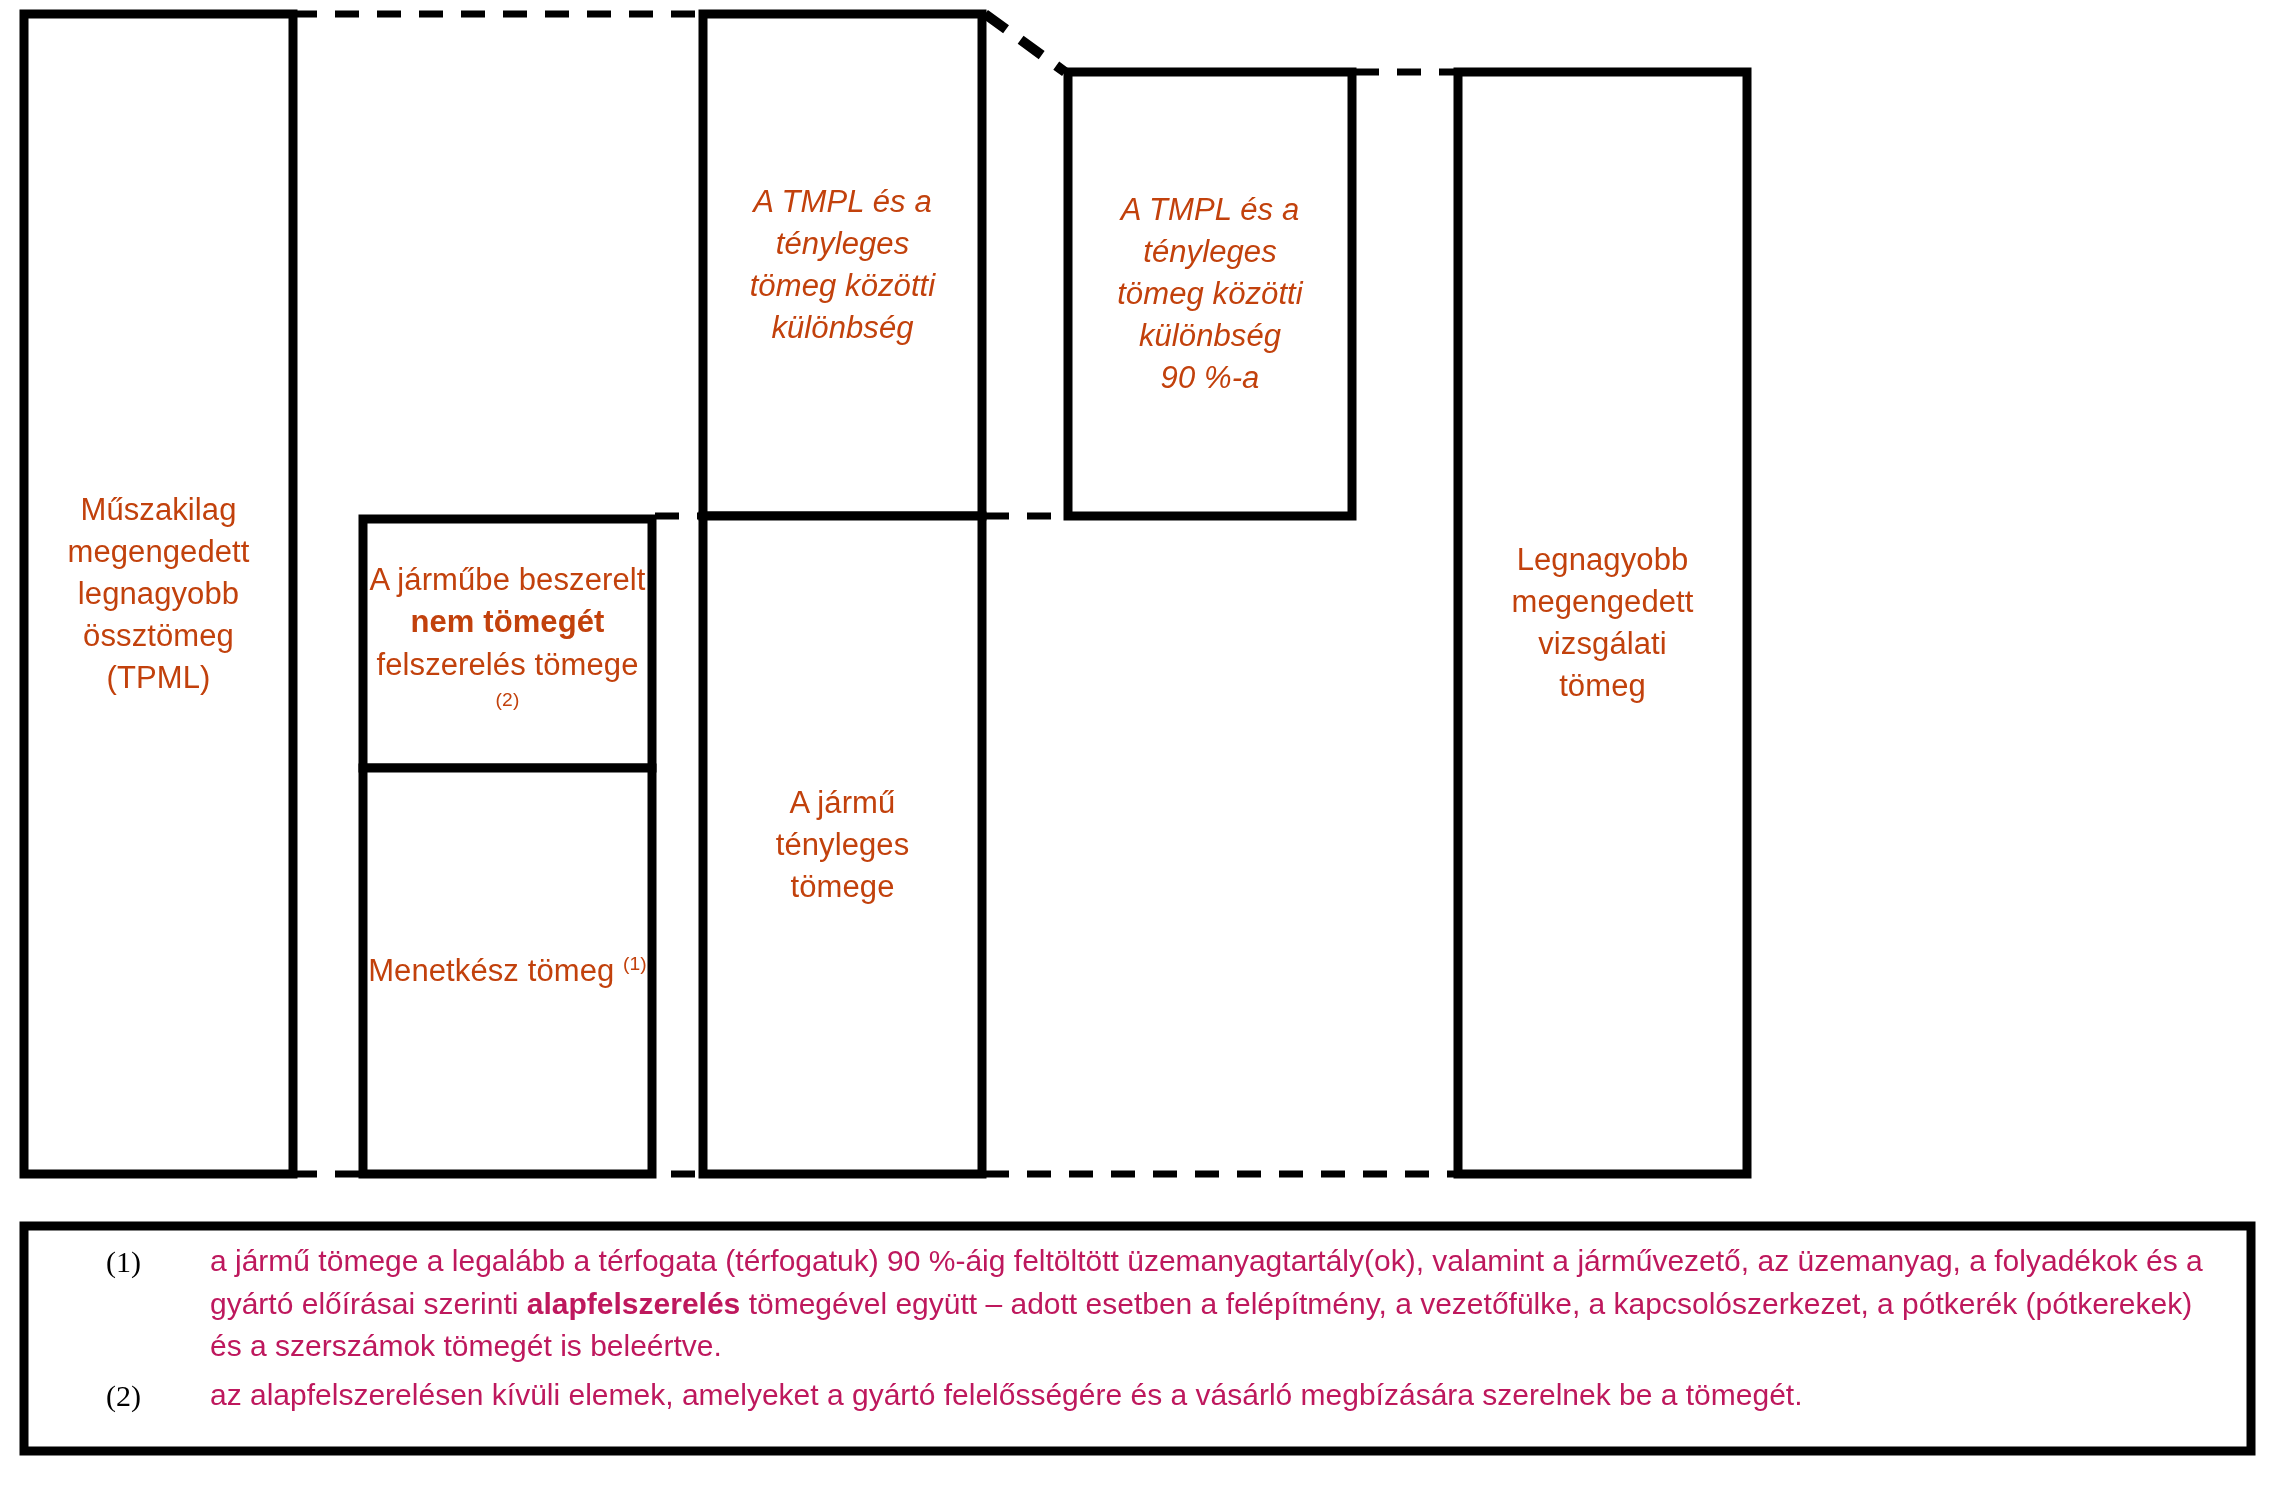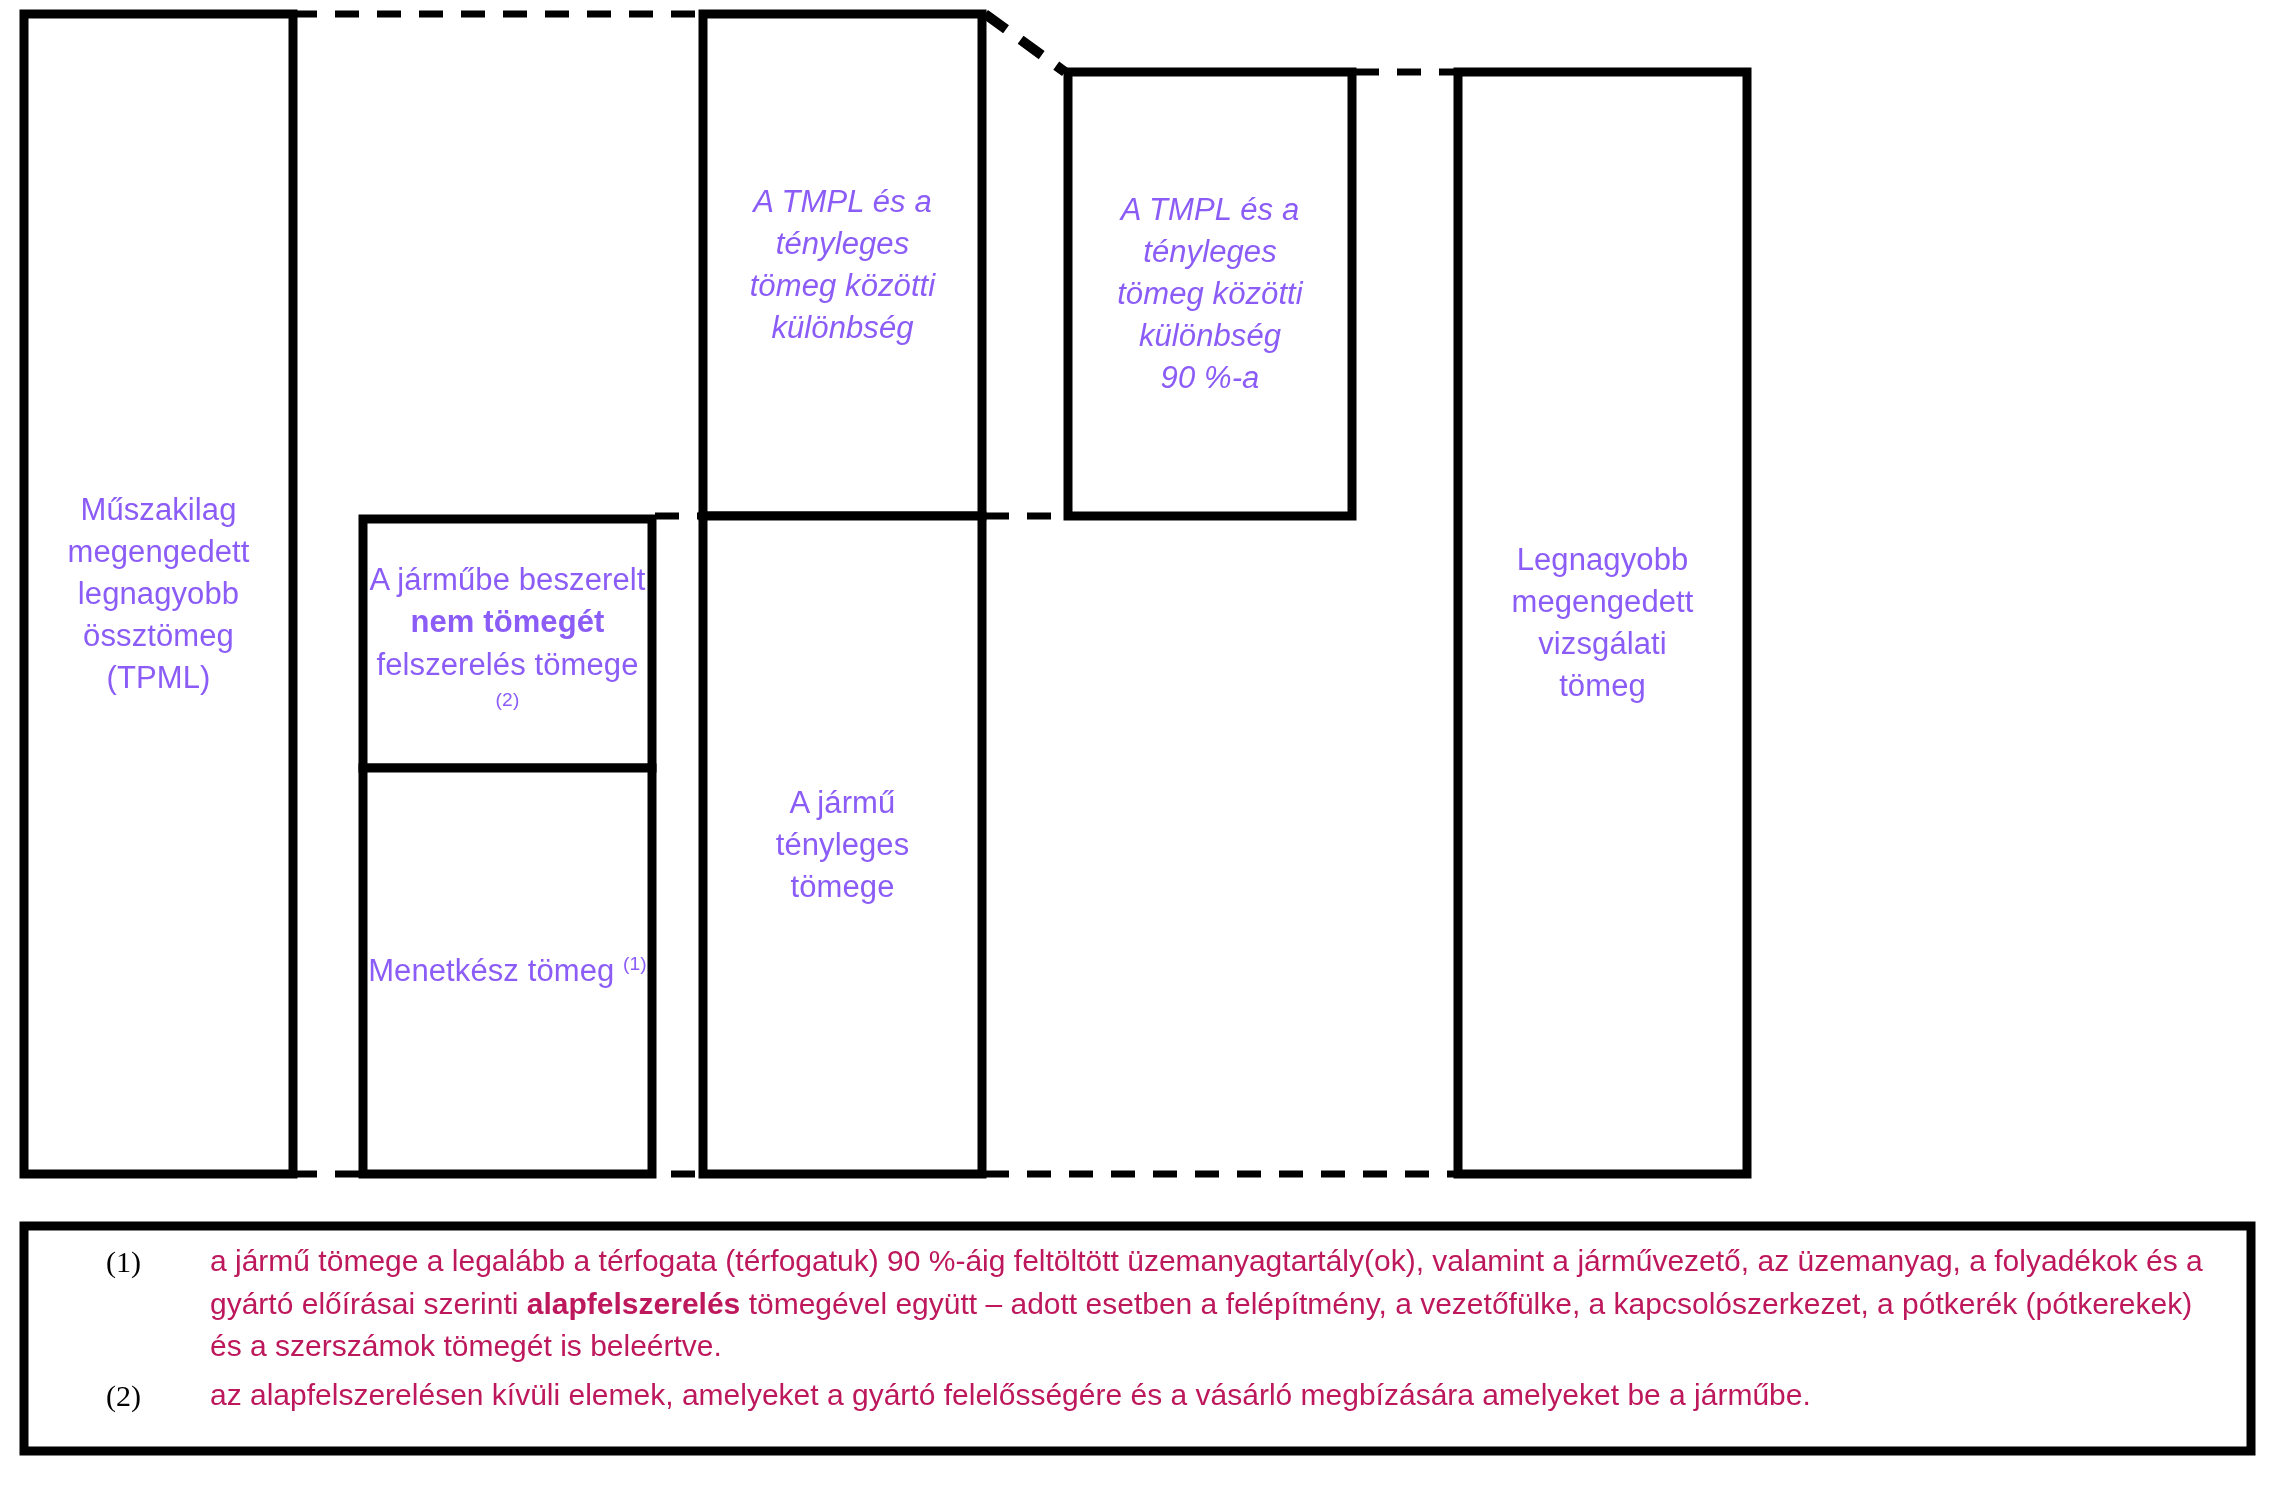--- a/index.html
+++ b/index.html
@@ -53,21 +53,21 @@
 
   
   .boxlabel {
     position: absolute;
     display: flex;
     align-items: center;
     justify-content: center;
     text-align: center;
     line-height: 1.36;
     font-size: 31px;
-    color: #8b5cf6;
+    color: #c2410c;
     letter-spacing: 0.1px;
     pointer-events: none;
   }
   .boxlabel span.inner {
     display: block;
     width: 100%;
   }
   .italic {
     font-style: italic;
   }
@@ -170,17 +170,17 @@
     <span class="inner" id="lbl-testmass">Legnagyobb<br>megengedett<br>vizsgálati<br>tömeg</span>
   </div>
 
   <div id="notes">
     <div class="note-row">
       <div class="note-marker">(1)</div>
       <div class="note-text" id="note-text-1">a jármű tömege a legalább a térfogata (térfogatuk) 90 %-áig feltöltött üzemanyagtartály(ok), valamint a járművezető, az üzemanyag, a folyadékok és a gyártó előírásai szerinti <span class="bold">alapfelszerelés</span> tömegével együtt – adott esetben a felépítmény, a vezetőfülke, a kapcsolószerkezet, a pótkerék (pótkerekek) és a szerszámok tömegét is beleértve.</div>
     </div>
     <div class="note-row">
       <div class="note-marker">(2)</div>
-      <div class="note-text" id="note-text-2">az alapfelszerelésen kívüli elemek, amelyeket a gyártó felelősségére és a vásárló megbízására amelyeket be a járműbe.</div>
+      <div class="note-text" id="note-text-2">az alapfelszerelésen kívüli elemek, amelyeket a gyártó felelősségére és a vásárló megbízására szerelnek be a tömegét.</div>
     </div>
   </div>
 
 </div>
 
 </body></html>

